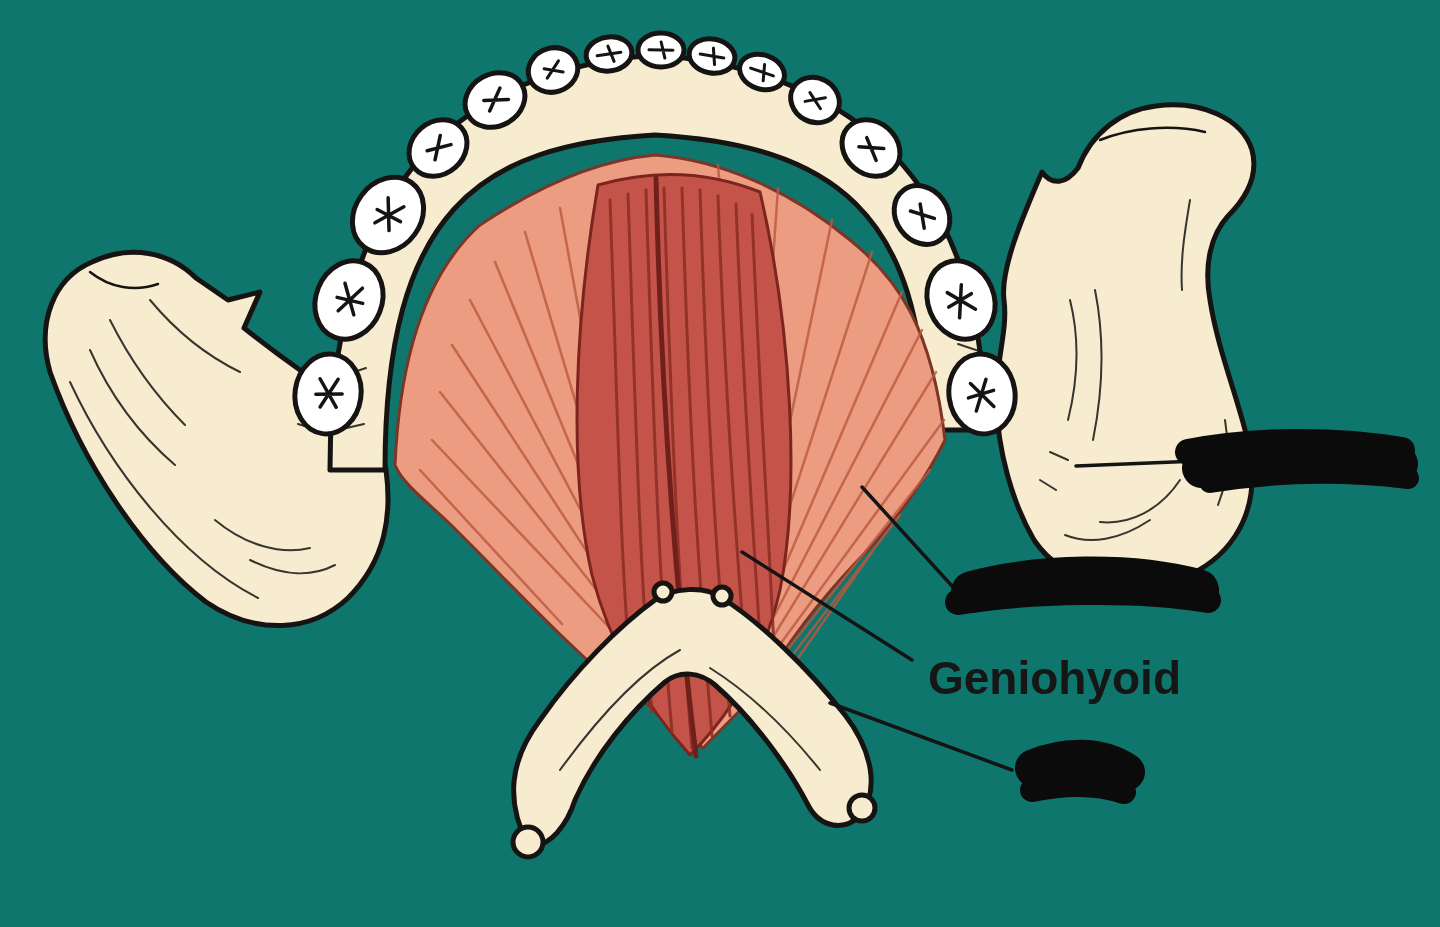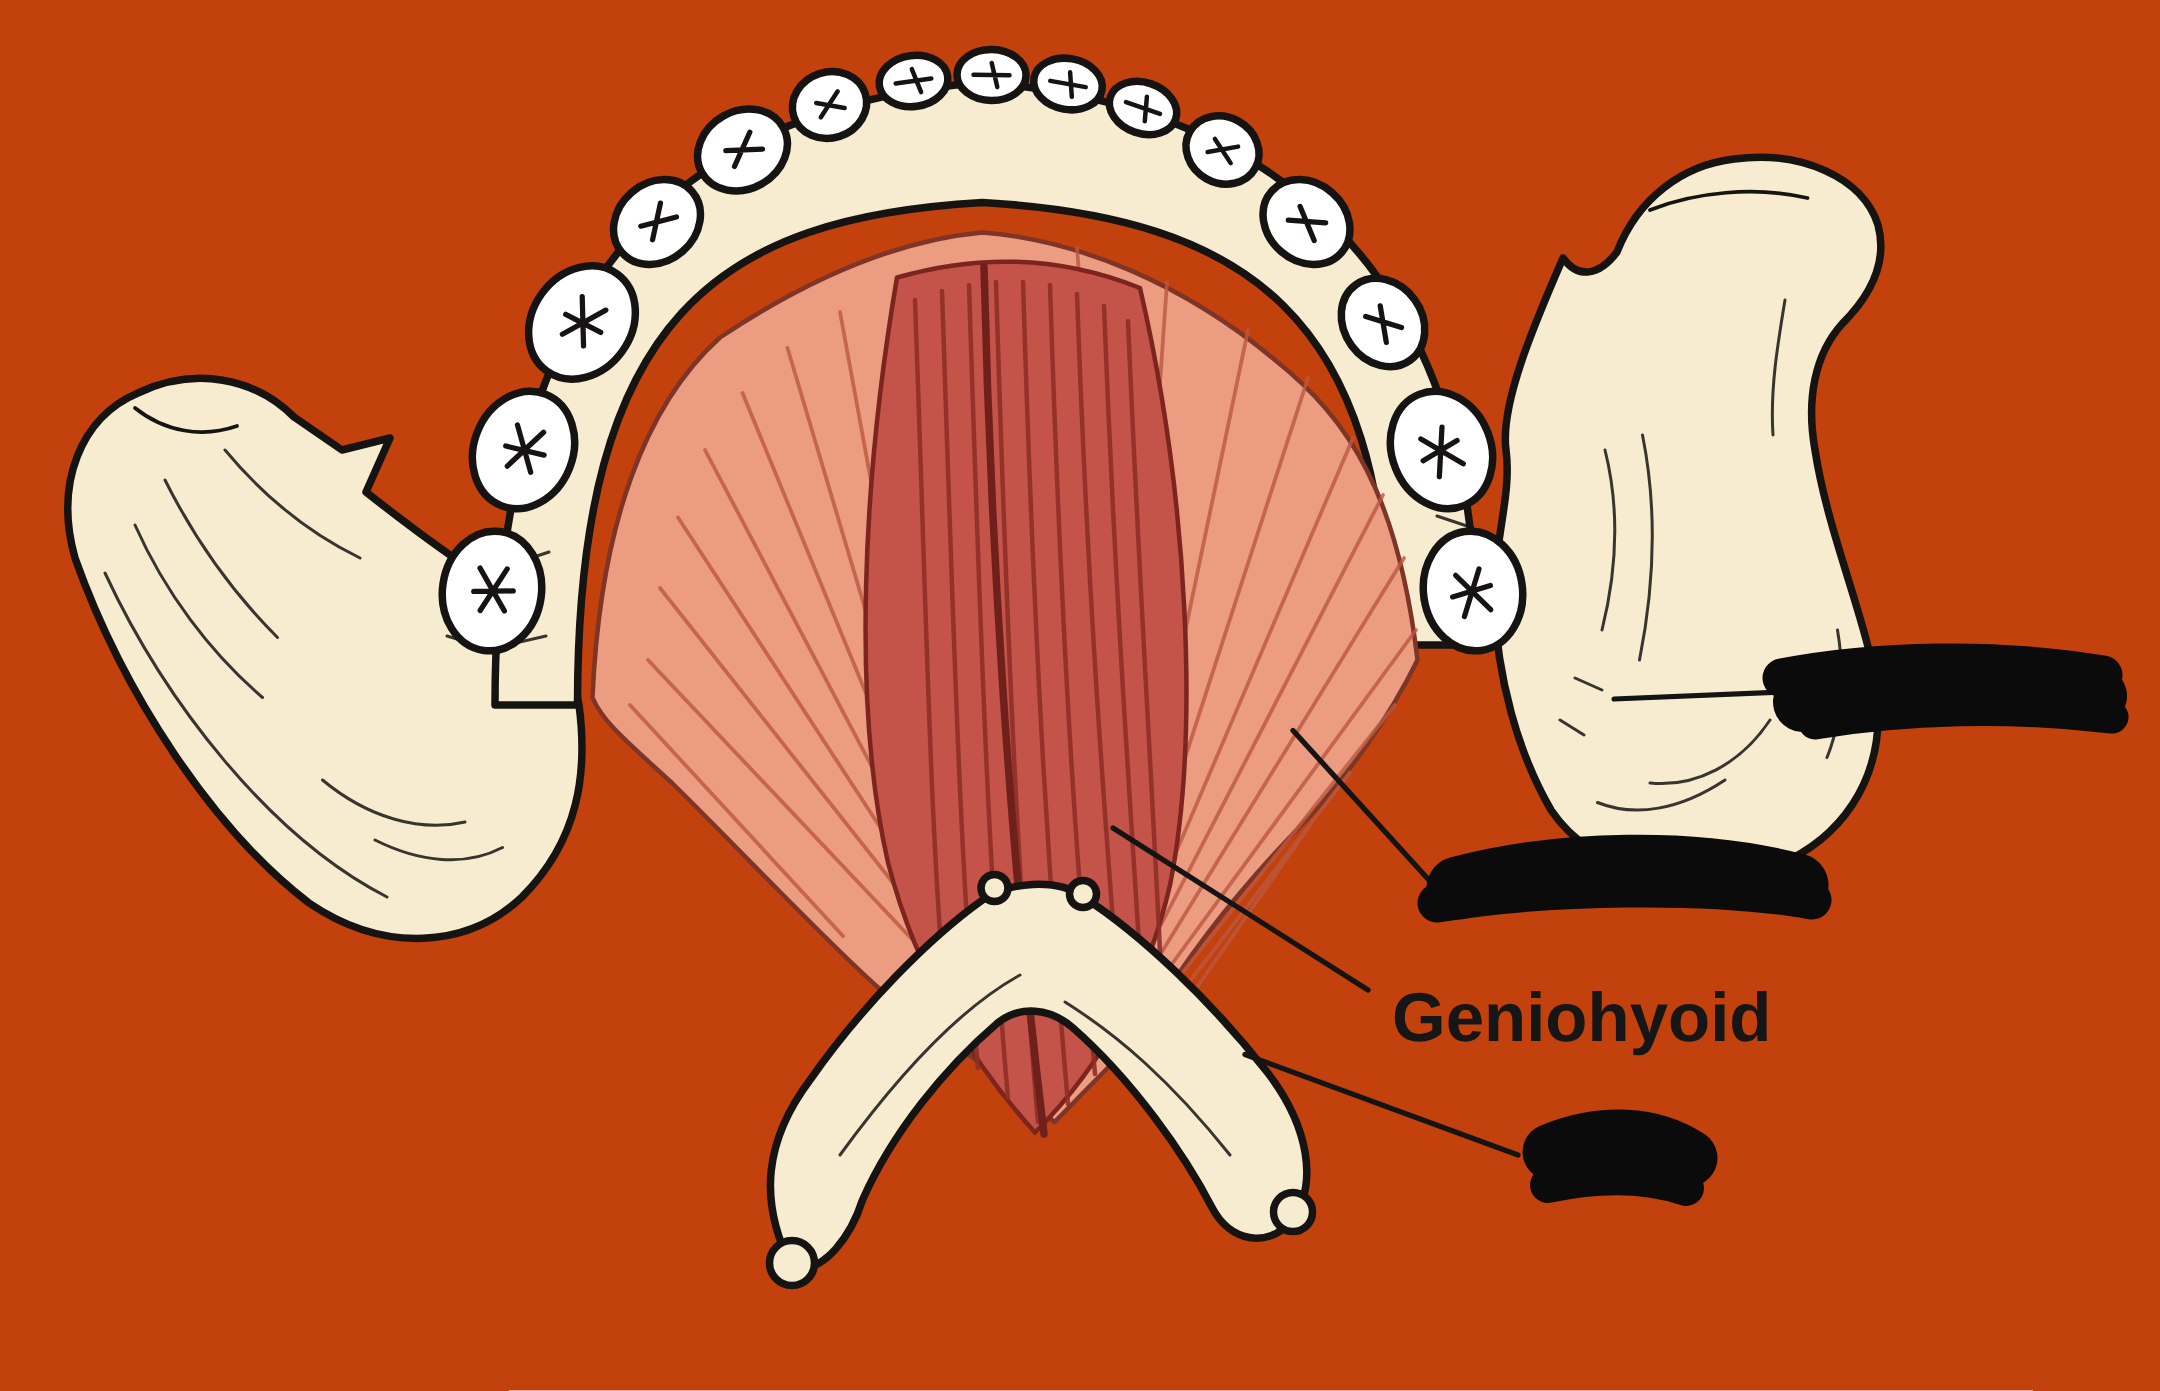--- a/index.html
+++ b/index.html
@@ -1,19 +1,19 @@
 <!DOCTYPE html>
 <html><head>
 <meta charset="utf-8">
 <style>
   html,body{margin:0;padding:0;background:#ffffff;}
   .figure-wrap{
     position:relative;
     width:1440px;height:927px;
-    background:#c2410c;
+    background:#0f766e;
     overflow:hidden;
     font-family:"Liberation Sans","DejaVu Sans",sans-serif;
   }
   svg{display:block;}
   .bone{fill:#f7eccf;stroke:#161412;stroke-width:5;stroke-linejoin:round;}
   .bone-thin{fill:none;stroke:#161412;stroke-width:2.5;stroke-linecap:round;}
   .hatch{fill:none;stroke:#161412;stroke-width:2;stroke-linecap:round;opacity:.85;}
   .muscle-outer{fill:#eb9c81;stroke:#7c3526;stroke-width:3;stroke-linejoin:round;}
   .muscle-fiber{fill:none;stroke:#bb5740;stroke-width:2.5;stroke-linecap:round;opacity:.8;}
   .muscle-inner{fill:#c4544a;stroke:#7c241e;stroke-width:3;stroke-linejoin:round;}

